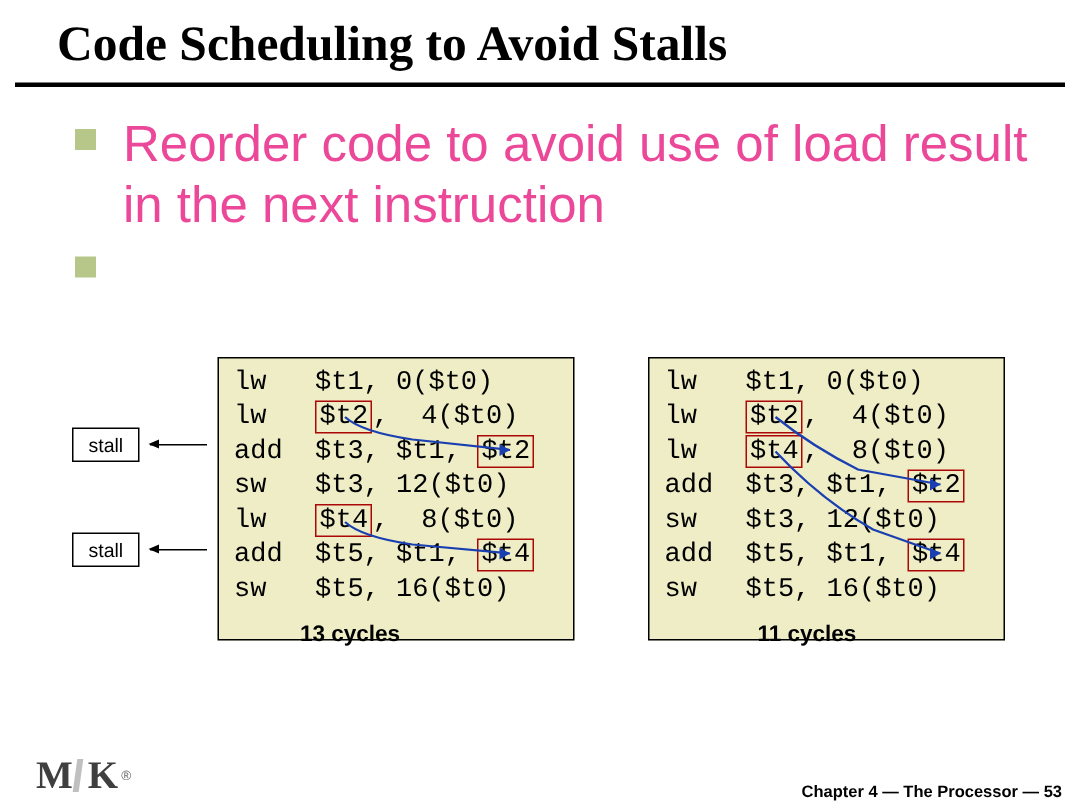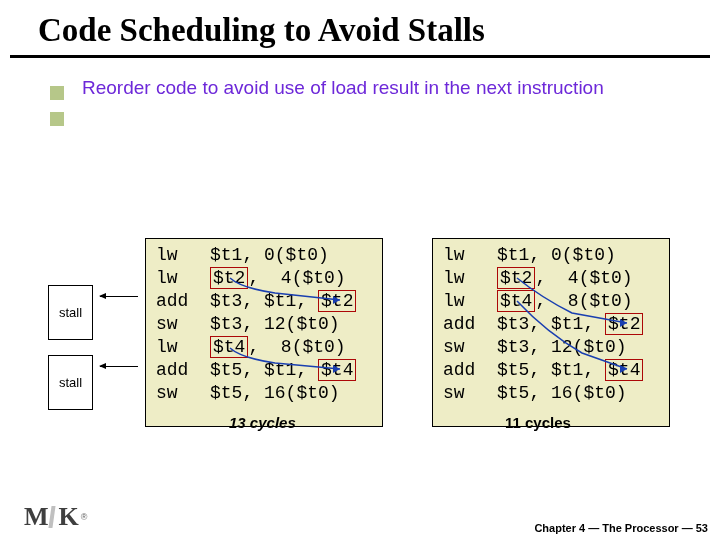--- a/index.html
+++ b/index.html
@@ -32,23 +32,23 @@
   }
   .bullet-marker {
     width: 14px;
     height: 14px;
     background: #b6c789;
     margin-top: 10px;
     margin-right: 18px;
     flex-shrink: 0;
   }
   .bullet-text {
-    font-size: 19px;
+    font-size: 34px;
     line-height: 1.22;
-    color: #6d28d9;
+    color: #ec4899;
   }
   .mono { font-family: "Courier New", Courier, monospace; }
   .code-area {
     position: absolute;
     top: 238px;
     left: 0;
     width: 720px;
   }
   .code-block {
     position: absolute;
@@ -59,21 +59,21 @@
     line-height: 23px;
     padding: 5px 10px 21px 10px;
     white-space: pre;
   }
   .code-left { left: 145px; top: 0; width: 238px; }
   .code-right { left: 432px; top: 0; width: 238px; }
   .stall-box {
     position: absolute;
     border: 1px solid #000;
     font-size: 13px;
-    padding: 19px 10px;
+    padding: 3px 10px;
     background: #fff;
   }
   .arrow {
     position: absolute;
     height: 1px;
     background: #000;
   }
   .arrow::after {
     content: "";
     position: absolute;
@@ -198,21 +198,21 @@
     <polygon points="195,131 188,127 188,135" fill="#1a3fb0"></polygon>
   </svg>
 
   <svg class="connector" style="left:432px; top:0;" width="240" height="180">
     <path d="M 85 40 Q 110 60 140 75 L 195 85" stroke="#1a3fb0" stroke-width="1.5" fill="none"></path>
     <polygon points="195,85 188,81 188,89" fill="#1a3fb0"></polygon>
     <path d="M 85 63 Q 115 95 150 115 L 195 131" stroke="#1a3fb0" stroke-width="1.5" fill="none"></path>
     <polygon points="195,131 188,127 188,135" fill="#1a3fb0"></polygon>
   </svg>
 
-  <div class="cycles" style="left:229px; top:176px;font-style:italic;">13 cycles</div>
+  <div class="cycles" style="left:200px; top:176px;">13 cycles</div>
   <div class="cycles" style="left:505px; top:176px;">11 cycles</div>
 </div>
 
 <div class="logo">
   <span class="logo-m">M</span>
     <span class="logo-bar"></span>
     <span class="logo-k">K</span>
     <span class="logo-r">®</span>
 </div>
 

